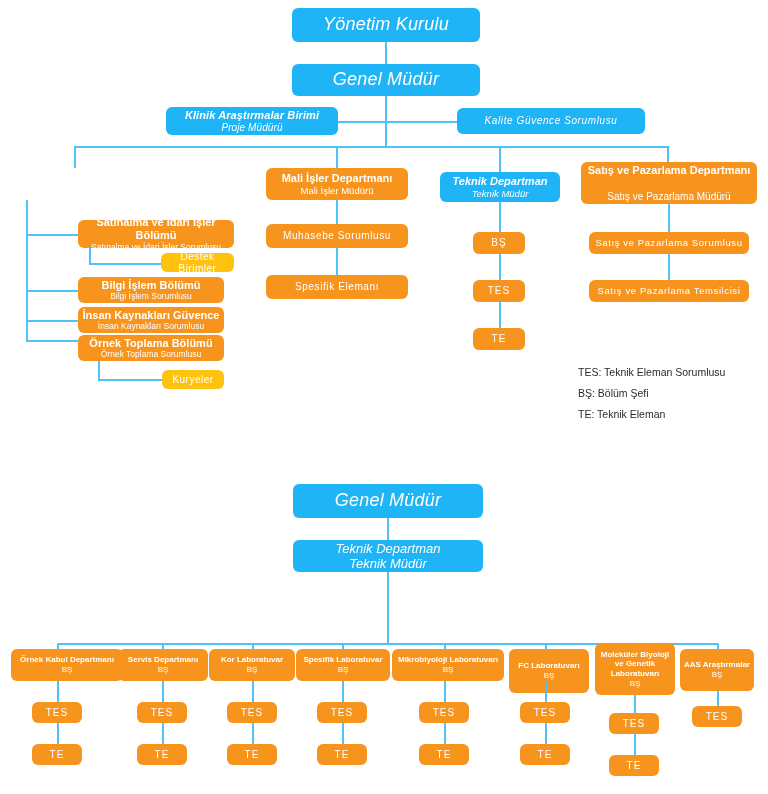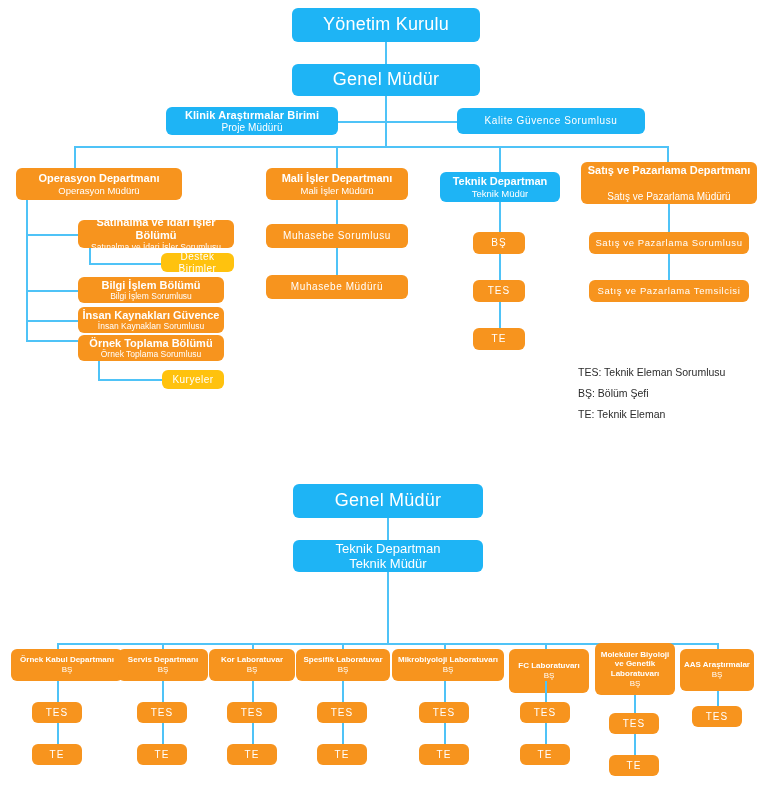--- a/index.html
+++ b/index.html
@@ -28,21 +28,21 @@
     display:flex;
     flex-direction:column;
     align-items:center;
     justify-content:center;
     text-align:center;
     color:#ffffff;
     line-height:1.18;
     padding:2px 4px;
     overflow:hidden;
   }
-  .blue{background:#1EB4F5;}
+  .blue{background:#1EB4F5;font-style:italic;}
   .orange{background:#F7941E;}
   .yellow{background:#FFC20E;}
 
   .t-main{font-size:18px;font-weight:400;letter-spacing:.2px;}
   .t-sub{font-size:15px;font-weight:400;}
   .t-hdr{font-size:11px;font-weight:700;letter-spacing:.1px;}
   .t-hdr2{font-size:10px;font-weight:400;letter-spacing:.1px;}
   .t-dept{font-size:11px;font-weight:700;}
   .t-deptsub{font-size:9.5px;font-weight:400;}
   .t-plain{font-size:10px;font-weight:400;letter-spacing:.6px;}
@@ -94,24 +94,20 @@
     <span class="t-plain">Kalite Güvence Sorumlusu</span>
   </div>
 
   <div class="ln lnh" style="left:74px;top:146px;width:594px;"></div>
 
   <div class="ln lnv" style="left:74px;top:146px;height:22px;"></div>
   <div class="ln lnv" style="left:336px;top:146px;height:22px;"></div>
   <div class="ln lnv" style="left:499px;top:146px;height:26px;"></div>
   <div class="ln lnv" style="left:667px;top:146px;height:16px;"></div>
 
-  <div class="node orange" style="left:16px;top:168px;width:166px;height:32px;">
-    <span class="t-dept">Operasyon Departmanı</span>
-    <span class="t-deptsub">Operasyon Müdürü</span>
-  </div>
 
   <div class="ln lnv" style="left:26px;top:200px;height:140px;"></div>
 
   <div class="ln lnh" style="left:26px;top:234px;width:52px;"></div>
   <div class="node orange" style="left:78px;top:220px;width:156px;height:28px;">
     <span class="t-sm">Satınalma ve İdari İşler Bölümü</span>
     <span class="t-smsub">Satınalma ve İdari İşler Sorumlusu</span>
   </div>
 
   <div class="ln lnv" style="left:89px;top:248px;height:15px;"></div>
@@ -147,21 +143,21 @@
   <div class="node orange" style="left:266px;top:168px;width:142px;height:32px;">
     <span class="t-dept">Mali İşler Departmanı</span>
     <span class="t-deptsub">Mali İşler Müdürü</span>
   </div>
   <div class="ln lnv" style="left:336px;top:200px;height:24px;"></div>
   <div class="node orange" style="left:266px;top:224px;width:142px;height:24px;">
     <span class="t-plain">Muhasebe Sorumlusu</span>
   </div>
   <div class="ln lnv" style="left:336px;top:248px;height:27px;"></div>
   <div class="node orange" style="left:266px;top:275px;width:142px;height:24px;">
-    <span class="t-plain">Muhasebe Müdürü</span>
+    <span class="t-plain">Spesifik Elemanı</span>
   </div>
 
   <div class="node blue" style="left:440px;top:172px;width:120px;height:30px;">
     <span class="t-dept">Teknik Departman</span>
     <span class="t-deptsub">Teknik Müdür</span>
   </div>
   <div class="ln lnv" style="left:499px;top:202px;height:30px;"></div>
   <div class="node orange" style="left:473px;top:232px;width:52px;height:22px;">
     <span class="t-code">BŞ</span>
   </div>

